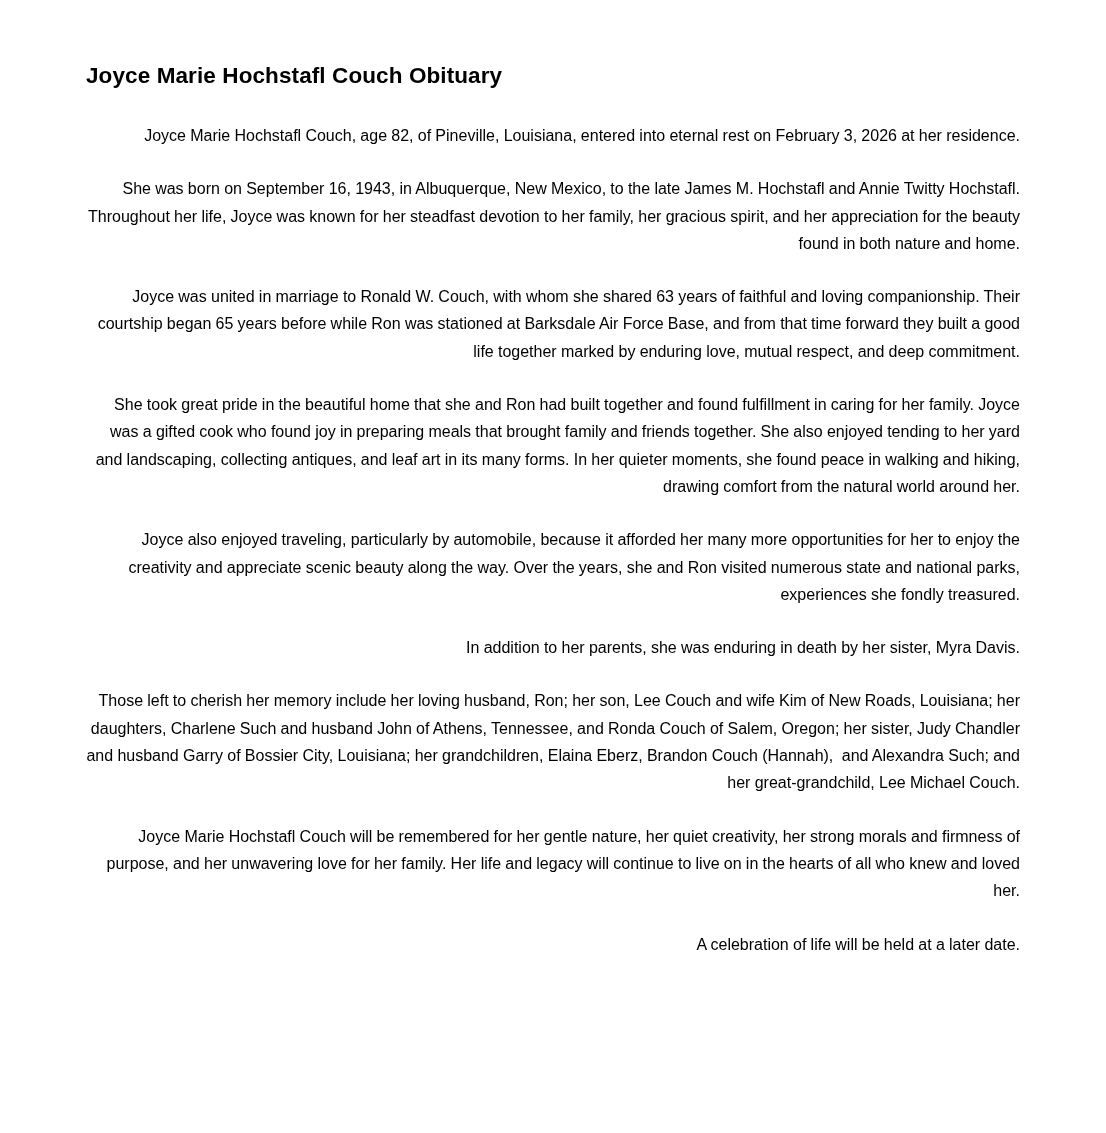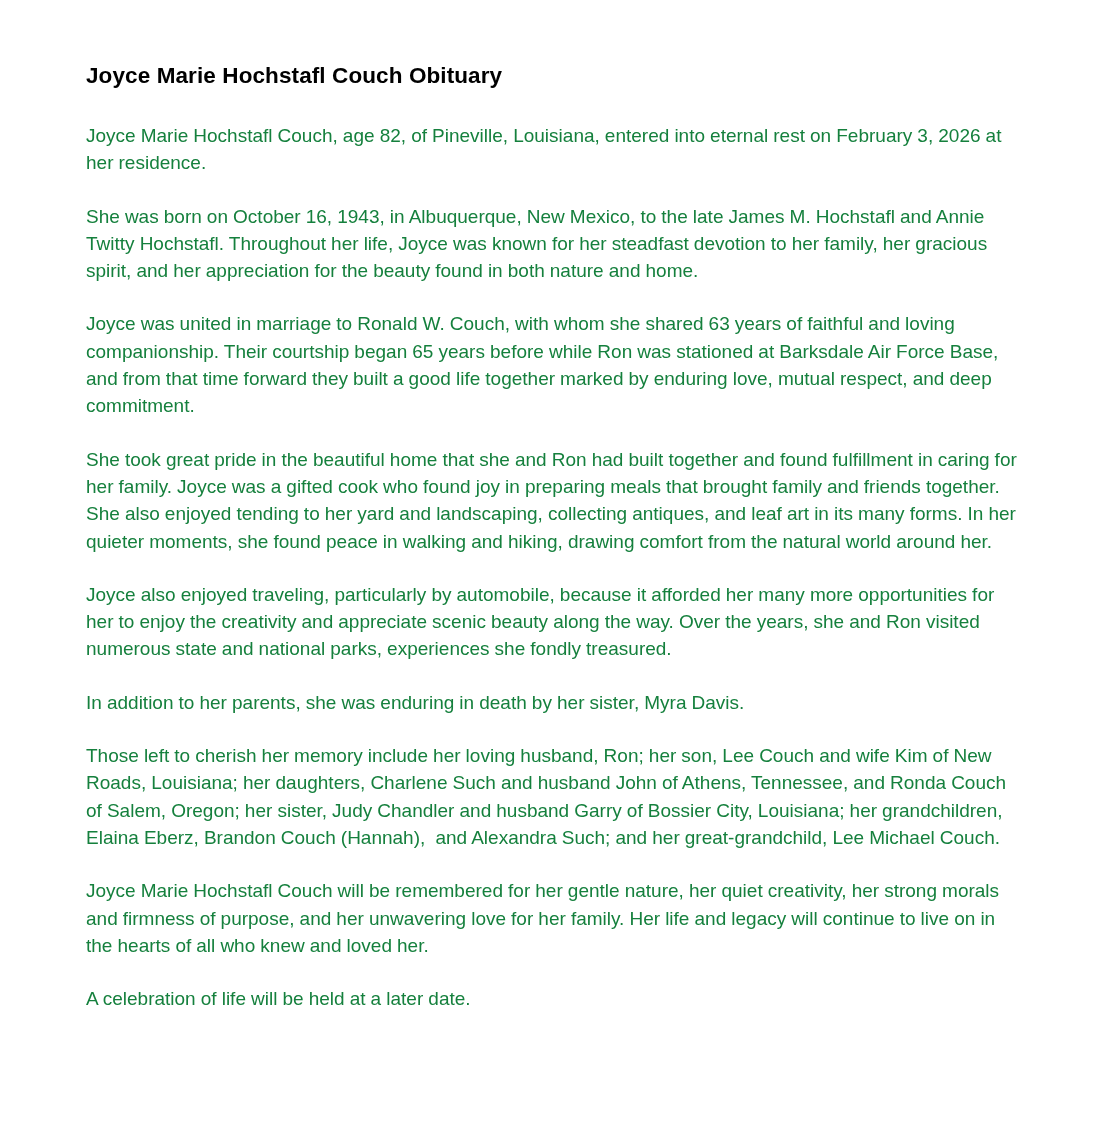--- a/index.html
+++ b/index.html
@@ -32,43 +32,43 @@
   .doc-title {
     font-size: 22.5px;
     font-weight: bold;
     line-height: 28px;
     letter-spacing: 0.1px;
     margin: 0 0 32px 0;
     color: #000000;
     white-space: pre-wrap;
   }
   .para {
-    font-size: 19px;
+    font-size: 16px;
     line-height: 27.3px;
     margin: 0 0 26px 0;
-    color: #15803d;
-    text-align: left;
+    color: #000000;
+    text-align: right;
     white-space: pre-wrap;
     word-spacing: -0.2px;
   }
   .para:last-child {
     margin-bottom: 12px;
   }
 </style>
 </head>
 <body>
 
 <div class="page">
   <article class="doc-body">
 
     <h1 class="doc-title">Joyce Marie Hochstafl Couch Obituary</h1>
 
     <p class="para">Joyce Marie Hochstafl Couch, age 82, of Pineville, Louisiana, entered into eternal rest on February 3, 2026 at her residence.</p>
 
-    <p class="para">She was born on October 16, 1943, in Albuquerque, New Mexico, to the late James M. Hochstafl and Annie Twitty Hochstafl. Throughout her life, Joyce was known for her steadfast devotion to her family, her gracious spirit, and her appreciation for the beauty found in both nature and home.</p>
+    <p class="para">She was born on September 16, 1943, in Albuquerque, New Mexico, to the late James M. Hochstafl and Annie Twitty Hochstafl. Throughout her life, Joyce was known for her steadfast devotion to her family, her gracious spirit, and her appreciation for the beauty found in both nature and home.</p>
 
     <p class="para">Joyce was united in marriage to Ronald W. Couch, with whom she shared 63 years of faithful and loving companionship. Their courtship began 65 years before while Ron was stationed at Barksdale Air Force Base, and from that time forward they built a good life together marked by enduring love, mutual respect, and deep commitment.</p>
 
     <p class="para">She took great pride in the beautiful home that she and Ron had built together and found fulfillment in caring for her family. Joyce was a gifted cook who found joy in preparing meals that brought family and friends together. She also enjoyed tending to her yard and landscaping, collecting antiques, and leaf art in its many forms. In her quieter moments, she found peace in walking and hiking, drawing comfort from the natural world around her.</p>
 
     <p class="para">Joyce also enjoyed traveling, particularly by automobile, because it afforded her many more opportunities for her to enjoy the creativity and appreciate scenic beauty along the way. Over the years, she and Ron visited numerous state and national parks, experiences she fondly treasured.</p>
 
     <p class="para">In addition to her parents, she was enduring in death by her sister, Myra Davis.</p>
 
     <p class="para">Those left to cherish her memory include her loving husband, Ron; her son, Lee Couch and wife Kim of New Roads, Louisiana; her daughters, Charlene Such and husband John of Athens, Tennessee, and Ronda Couch of Salem, Oregon; her sister, Judy Chandler and husband Garry of Bossier City, Louisiana; her grandchildren, Elaina Eberz, Brandon Couch (Hannah),  and Alexandra Such; and her great-grandchild, Lee Michael Couch.</p>

